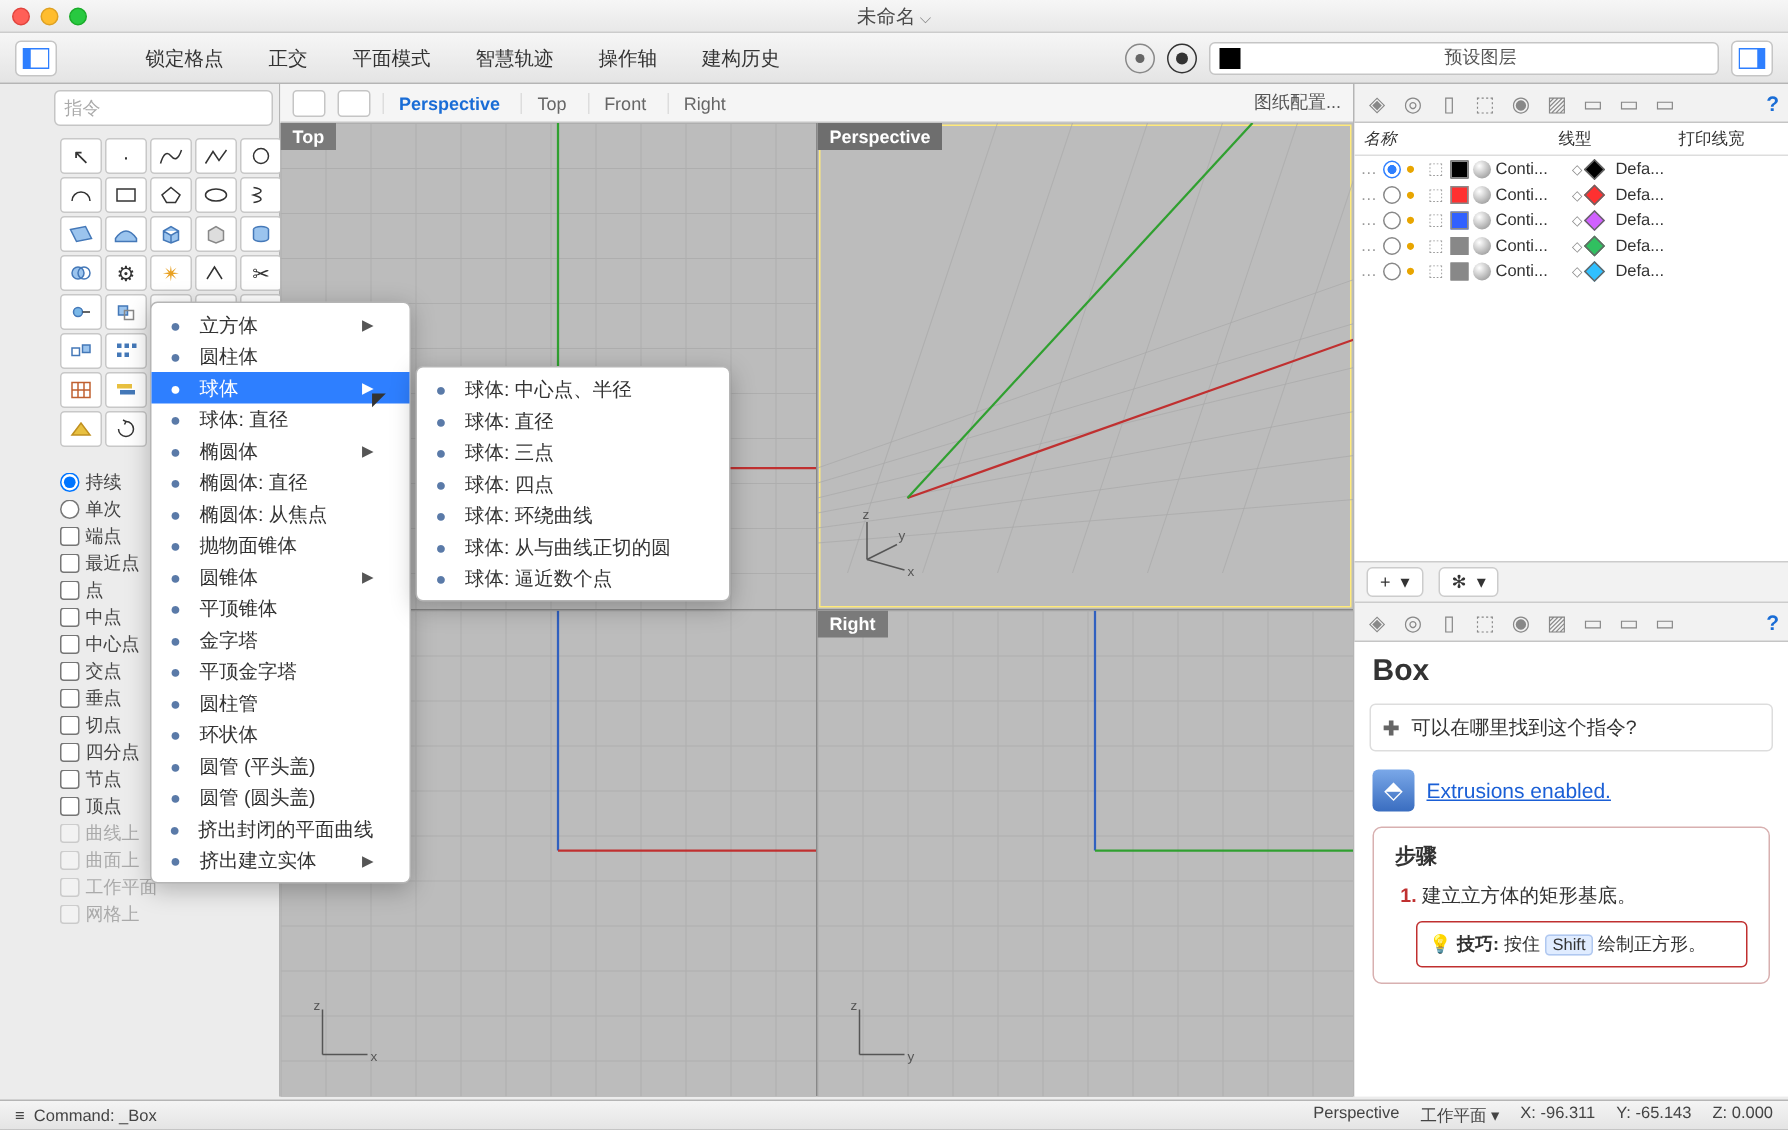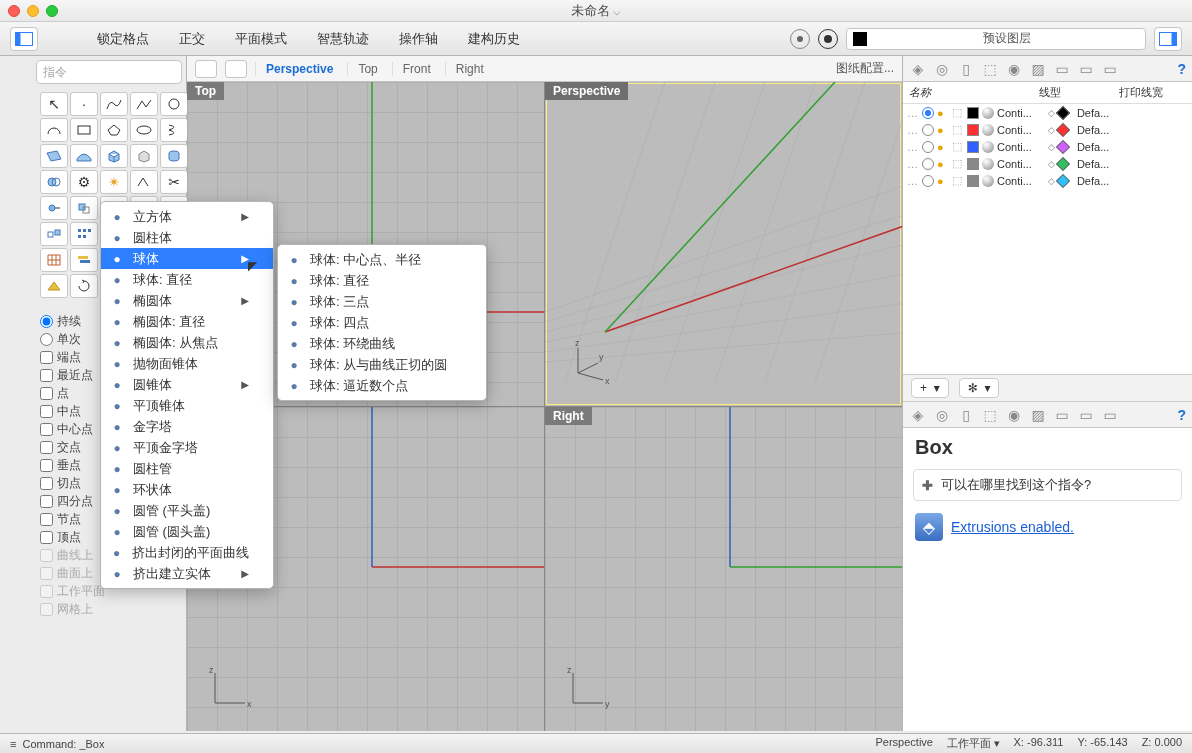--- a/index.html
+++ b/index.html
@@ -18,21 +18,21 @@
 
 .toolbar { height: 34px; background: linear-gradient(#f6f6f6,#e4e4e4); border-bottom: 1px solid #b5b5b5; display: flex; align-items: center; padding: 0 10px; gap: 4px; }
 .tb-iconbtn { width: 28px; height: 24px; border: 1px solid #c5c5c5; border-radius: 4px; background: #fff; display: flex; align-items: center; justify-content: center; }
 .tb-menu { display: flex; gap: 30px; margin-left: 55px; }
 .tb-menu span { font-size: 13px; color: #333; }
 .tb-rightctl { margin-left: auto; display: flex; align-items: center; gap: 8px; }
 .tb-circle { width: 20px; height: 20px; border: 1.5px solid #888; border-radius: 50%; display: flex; align-items: center; justify-content: center; }
 .tb-inner6 { width: 6px; height: 6px; background: #666; border-radius: 50%; }
 .tb-record { width: 20px; height: 20px; border: 1.5px solid #333; border-radius: 50%; display:flex;align-items:center;justify-content:center;}
 .tb-record::after{content:"";width:8px;height:8px;background:#333;border-radius:50%;}
-.layer-drop { width: 300px; height: 22px; border: 1px solid #c5c5c5; border-radius: 4px; background: #fff; display: flex; align-items: center; padding: 0 6px; font-size: 12px; }
+.layer-drop { width: 340px; height: 22px; border: 1px solid #c5c5c5; border-radius: 4px; background: #fff; display: flex; align-items: center; padding: 0 6px; font-size: 12px; }
 .layer-drop .sw { width: 14px; height: 14px; background: #000; margin-right: 8px; }
 .layer-drop .lbl { flex: 1; text-align: center; color: #555; }
 
 
 .row { display: flex; }
 
 
 .leftcol { width: 155px; background: #ececec; border-right: 1px solid #b5b5b5; }
 .cmdbox { height: 24px; border: 1px solid #c5c5c5; border-radius: 4px; background: #fff; margin: 4px; display:flex; align-items:center; padding:0 6px; color:#aaa; }
 .toolpalette { display: grid; grid-template-columns: repeat(5, 28px); gap: 2px; padding: 4px 4px 4px 8px; }
@@ -595,20 +595,33 @@
     <div class="help-panel">
       <div class="help-h">Box</div>
       <div class="help-finder">
         <span class="plus">✚</span>
         <span>可以在哪里找到这个指令?</span>
       </div>
       <div class="help-ext">
         <span class="ico">⬘</span>
         <a>Extrusions enabled.</a>
       </div>
+      <div class="help-steps">
+        <h4>步骤</h4>
+        <ol>
+            <li>建立立方体的矩形基底。</li>
+          </ol>
+        <div class="tip-box">
+          <span class="bulbico">💡</span>
+          <b>技巧:</b>
+          <span>按住</span>
+          <span class="shift-key">Shift</span>
+          <span>绘制正方形。</span>
+        </div>
+      </div>
     </div>
   </div>
 </div>
 
 <div class="ctx-menu" id="ctx1" style="left:100px; top:201px; width:174px;">
     <div class="ctx-item">
       <span class="ico">●</span>
       <span>立方体</span>
       <span class="arr">▶</span>
     </div>

